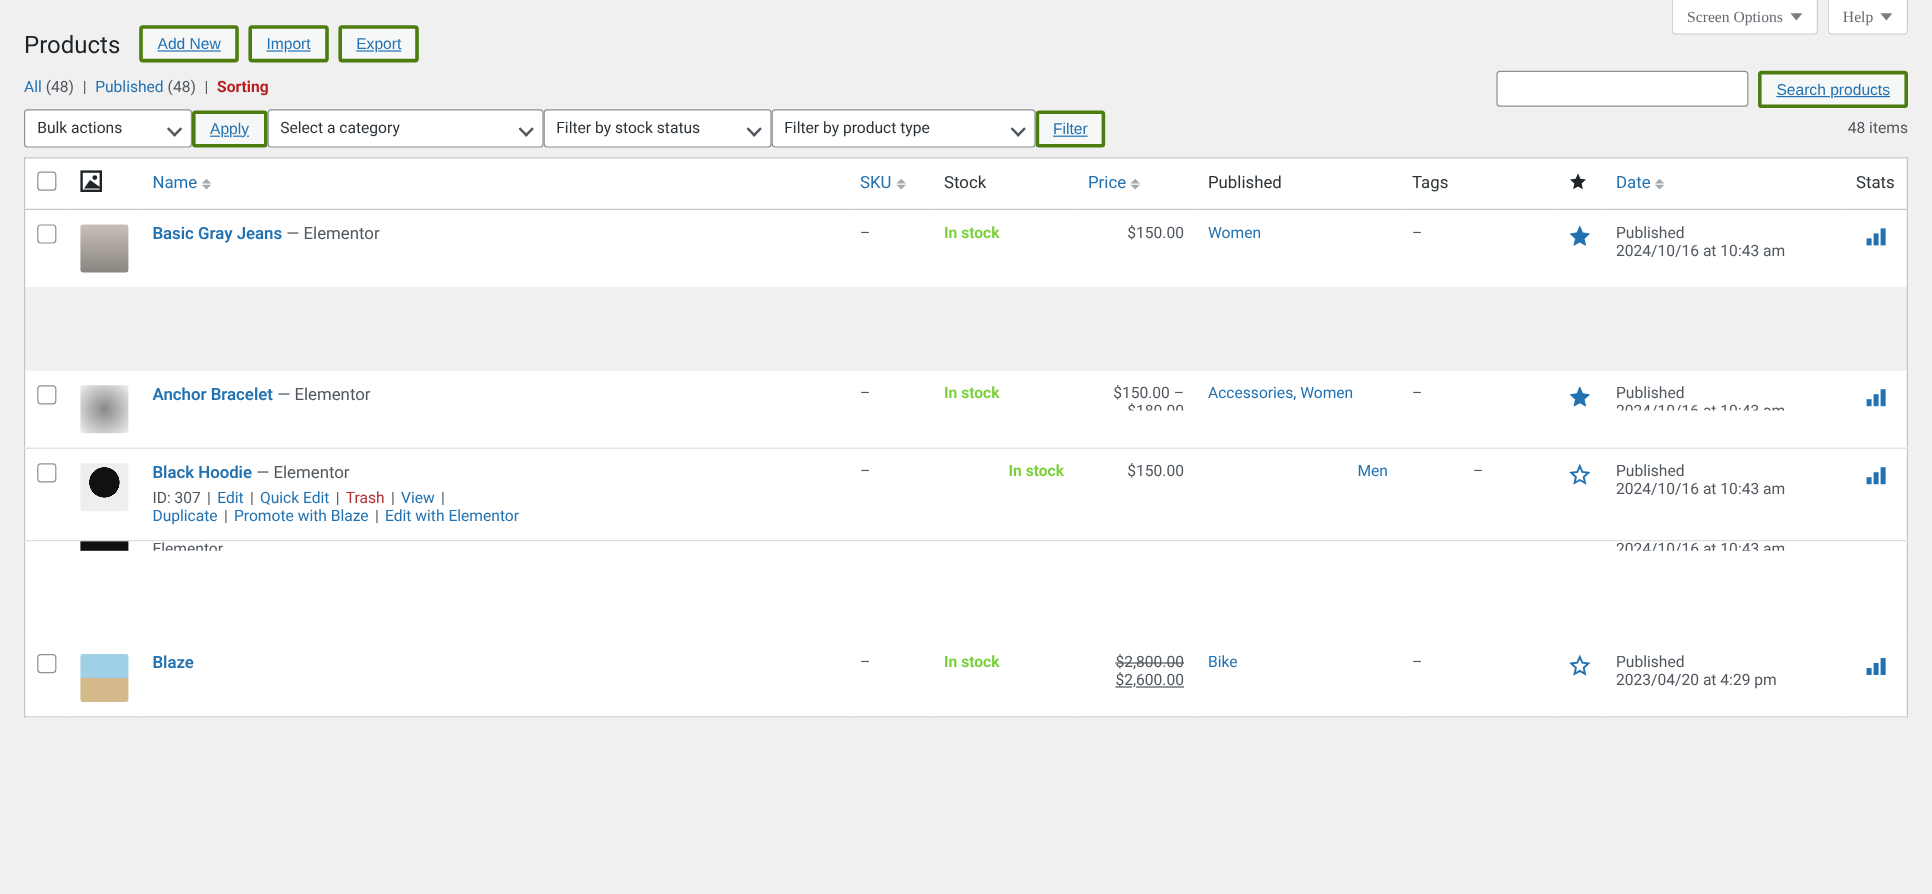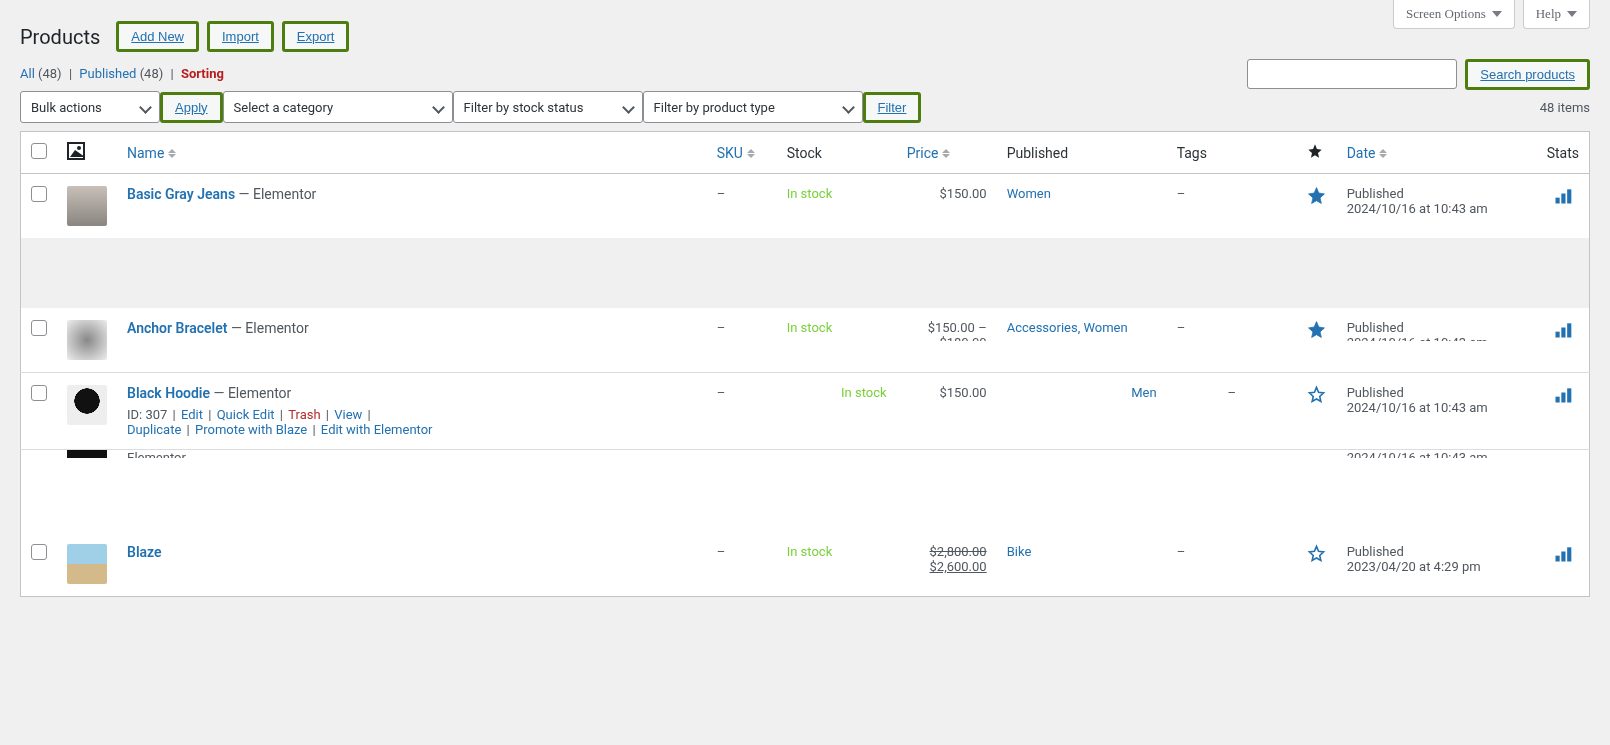--- a/index.html
+++ b/index.html
@@ -155,21 +155,21 @@
     font-size:13px;
     color:#50575e;
   }
   .thumb {
     width:40px;height:40px;background:#dcdcde;border-radius:2px;
     display:flex;align-items:center;justify-content:center;
     overflow:hidden;
   }
   a.rowlink { color:#2271b1; text-decoration:none; font-weight:600; font-size:14px;}
   .dash { color:#50575e; }
-  .instock { color:#7ad03a; font-weight:400; }
+  .instock { color:#7ad03a; font-weight:700; }
   .cats a { color:#2271b1; text-decoration:none;}
   .starfill svg { fill:#2271b1; stroke:#2271b1; }
   .starout svg { fill:none; stroke:#2271b1; }
   .statsicon svg { fill:#2271b1; }
   .row-actions { margin-top:6px; color:#50575e; font-size:13px;}
   .row-actions a { color:#2271b1; text-decoration:none;}
   .row-actions .trash { color:#b32d2e;}
   .row-actions .sep { color:#50575e; padding:0 2px;}
   .el-tag { color:#50575e; font-weight:400; font-size:14px;}
   .price-strike { text-decoration: line-through; }

